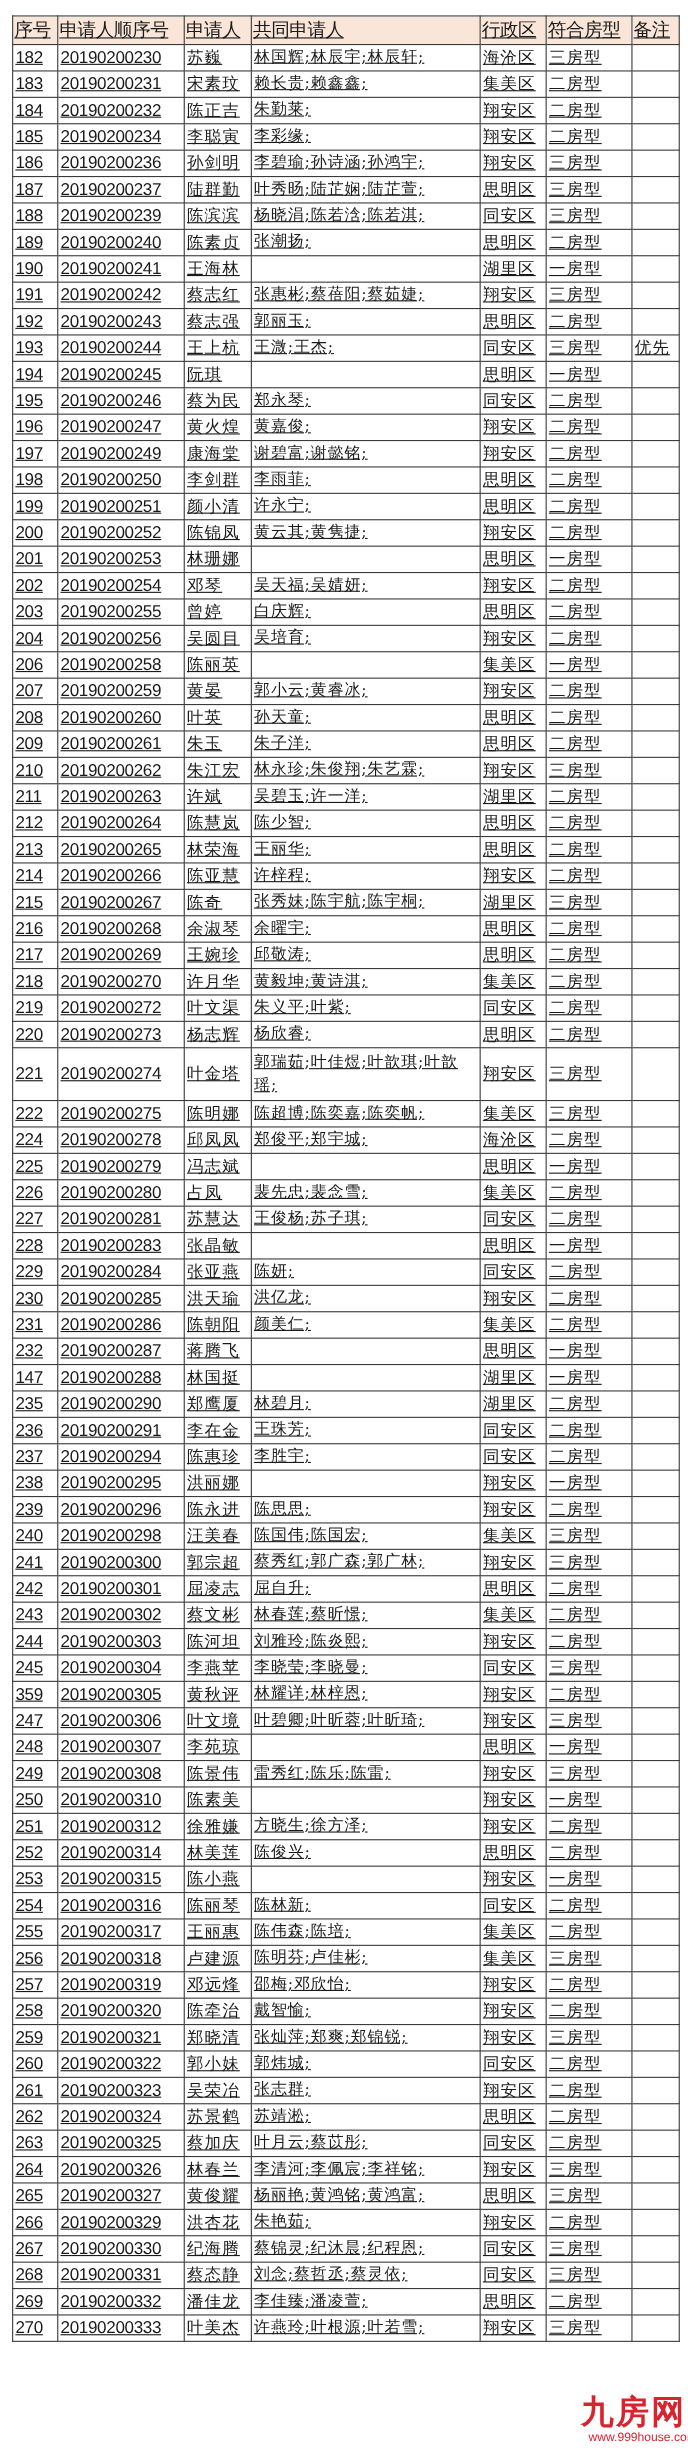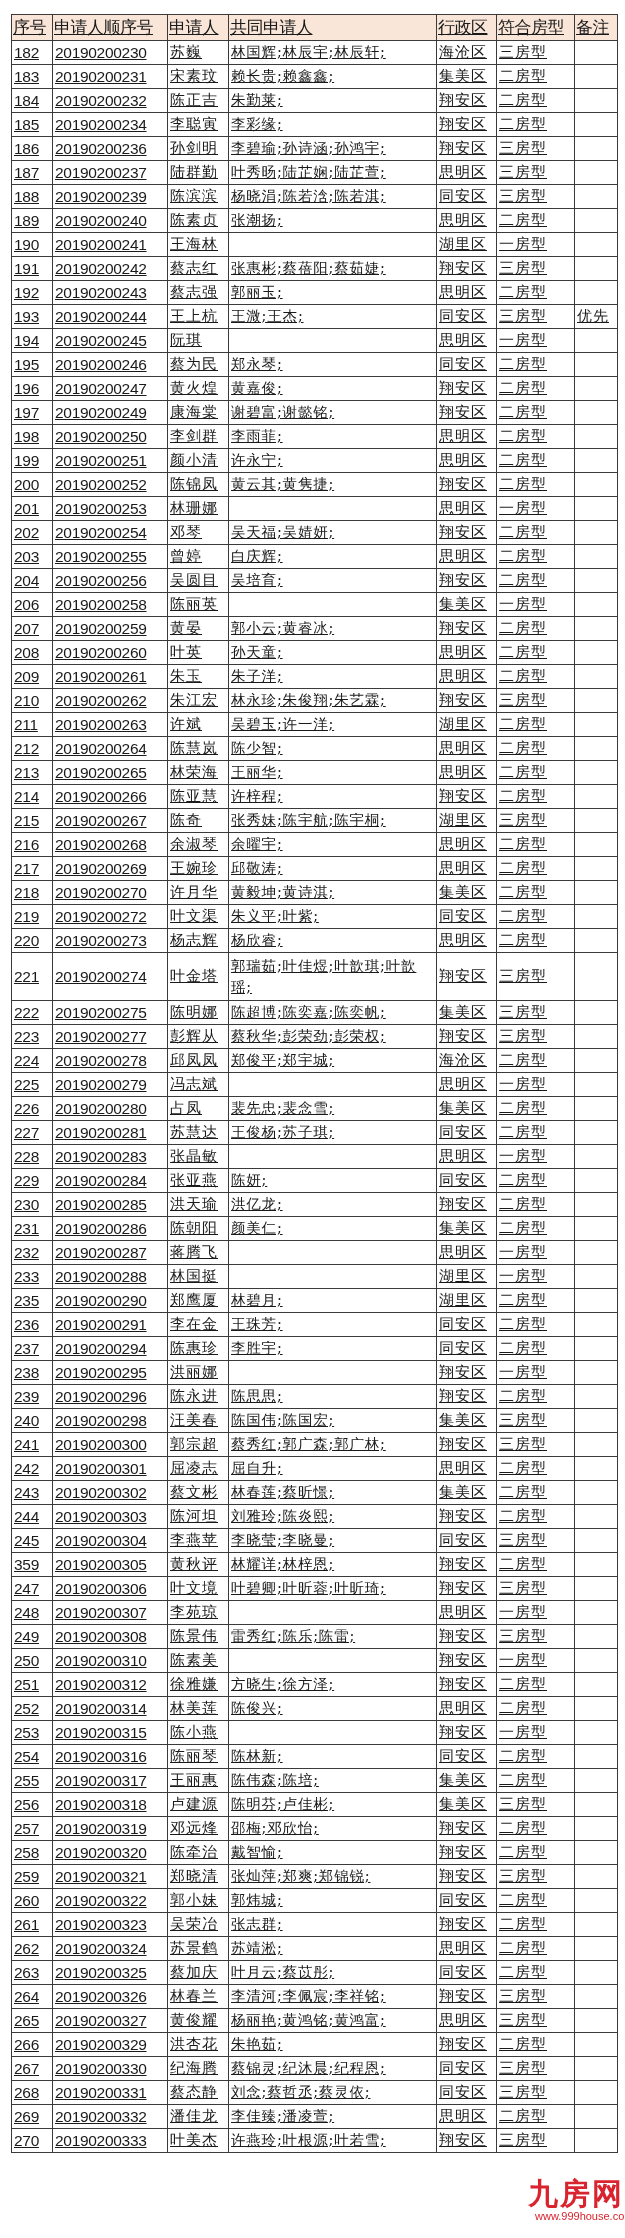--- a/index.html
+++ b/index.html
@@ -405,29 +405,20 @@
         <tr>
           <td class="num">222</td>
           <td class="code">20190200275</td>
           <td class="name">陈明娜</td>
           <td class="co">陈超博;陈奕嘉;陈奕帆;</td>
           <td class="dist">集美区</td>
           <td class="type">三房型</td>
           <td class="note"></td>
         </tr>
         <tr>
-          <td class="num">223</td>
-          <td class="code">20190200277</td>
-          <td class="name">彭辉从</td>
-          <td class="co">蔡秋华;彭荣劲;彭荣权;</td>
-          <td class="dist">翔安区</td>
-          <td class="type">三房型</td>
-          <td class="note"></td>
-        </tr>
-        <tr>
           <td class="num">224</td>
           <td class="code">20190200278</td>
           <td class="name">邱凤凤</td>
           <td class="co">郑俊平;郑宇城;</td>
           <td class="dist">海沧区</td>
           <td class="type">二房型</td>
           <td class="note"></td>
         </tr>
         <tr>
           <td class="num">225</td>
@@ -495,21 +486,21 @@
         <tr>
           <td class="num">232</td>
           <td class="code">20190200287</td>
           <td class="name">蒋腾飞</td>
           <td class="co"></td>
           <td class="dist">思明区</td>
           <td class="type">一房型</td>
           <td class="note"></td>
         </tr>
         <tr>
-          <td class="num">233</td>
+          <td class="num">147</td>
           <td class="code">20190200288</td>
           <td class="name">林国挺</td>
           <td class="co"></td>
           <td class="dist">湖里区</td>
           <td class="type">一房型</td>
           <td class="note"></td>
         </tr>
         <tr>
           <td class="num">235</td>
           <td class="code">20190200290</td>

